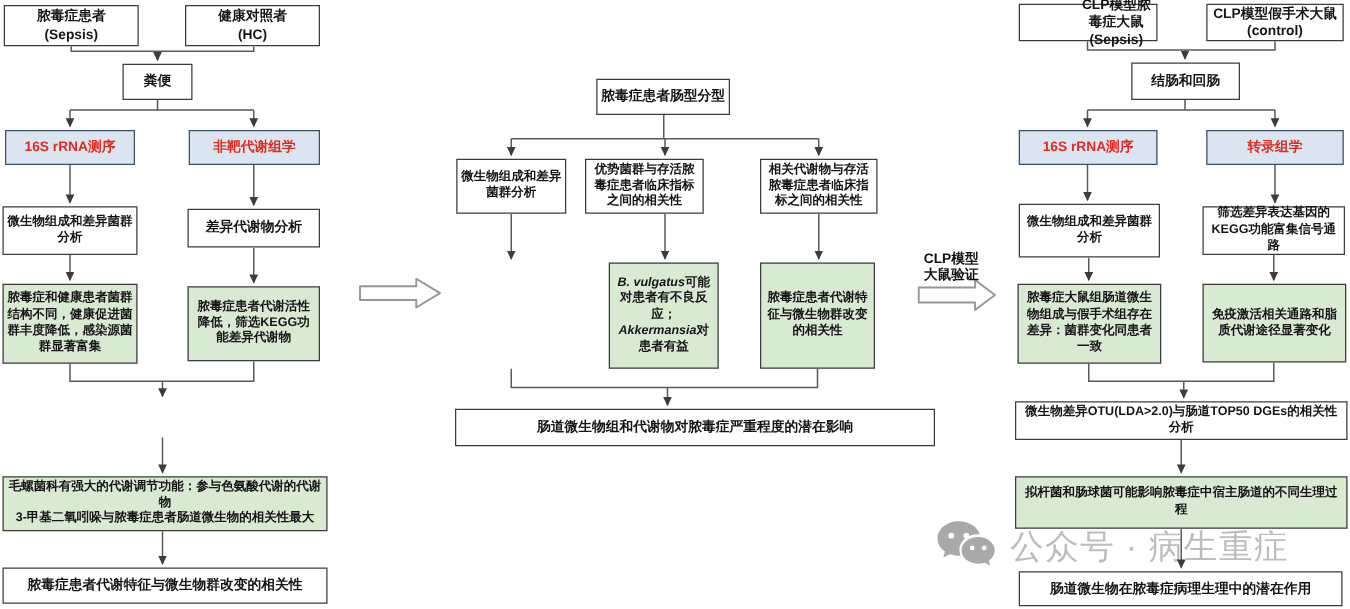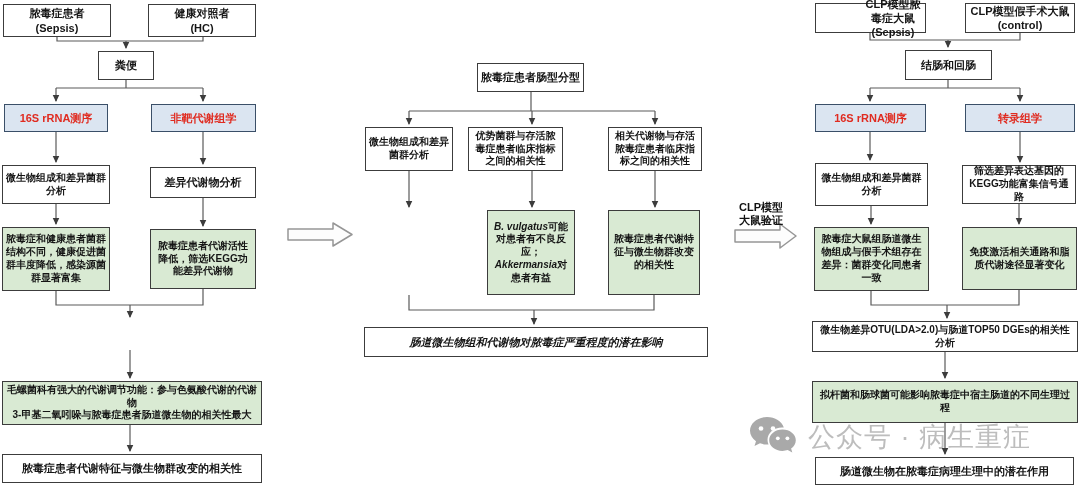--- a/index.html
+++ b/index.html
@@ -133,21 +133,21 @@
   <div class="box" style="left:2px;top:454px;width:260px;height:29px;">脓毒症患者代谢特征与微生物群改变的相关性</div>
 
   <div class="box" style="left:477px;top:63px;width:107px;height:29px;">脓毒症患者肠型分型</div>
   <div class="box small" style="left:365px;top:127px;width:88px;height:44px;">微生物组成和差异菌群分析</div>
   <div class="box small" style="left:468px;top:127px;width:95px;height:44px;">优势菌群与存活脓毒症患者临床指标之间的相关性</div>
   <div class="box small" style="left:608px;top:127px;width:94px;height:44px;">相关代谢物与存活脓毒症患者临床指标之间的相关性</div>
   <div class="box green small" style="left:487px;top:210px;width:88px;height:85px;">
     <span><i>B. vulgatus</i><span>可能对患者有不良反应；</span><i>Akkermansia</i><span>对患者有益</span></span>
   </div>
   <div class="box green small" style="left:608px;top:210px;width:92px;height:85px;">脓毒症患者代谢特征与微生物群改变的相关性</div>
-  <div class="box" style="left:364px;top:327px;width:344px;height:30px;font-style:italic;">肠道微生物组和代谢物对脓毒症严重程度的潜在影响</div>
+  <div class="box" style="left:364px;top:327px;width:384px;height:30px;">肠道微生物组和代谢物对脓毒症严重程度的潜在影响</div>
 
   <div class="box" style="left:815px;top:3px;width:111px;height:30px;padding-left:48px;">CLP模型脓毒症大鼠
 (Sepsis)</div>
   <div class="box" style="left:965px;top:3px;width:110px;height:30px;">CLP模型假手术大鼠
 (control)</div>
   <div class="box" style="left:905px;top:50px;width:87px;height:30px;">结肠和回肠</div>
   <div class="box blue" style="left:815px;top:104px;width:111px;height:28px;">16S rRNA测序</div>
   <div class="box blue" style="left:965px;top:104px;width:110px;height:28px;">转录组学</div>
   <div class="box small" style="left:815px;top:163px;width:113px;height:43px;">微生物组成和差异菌群分析</div>
   <div class="box small" style="left:962px;top:165px;width:114px;height:39px;">筛选差异表达基因的KEGG功能富集信号通路</div>

